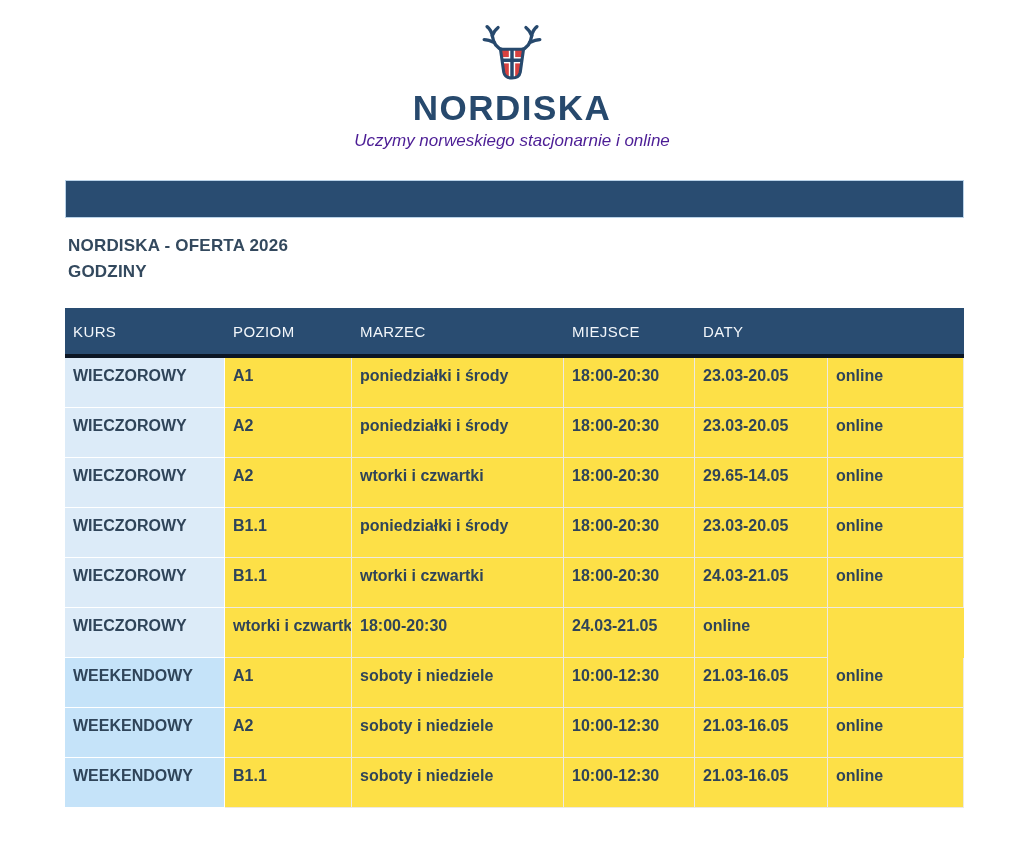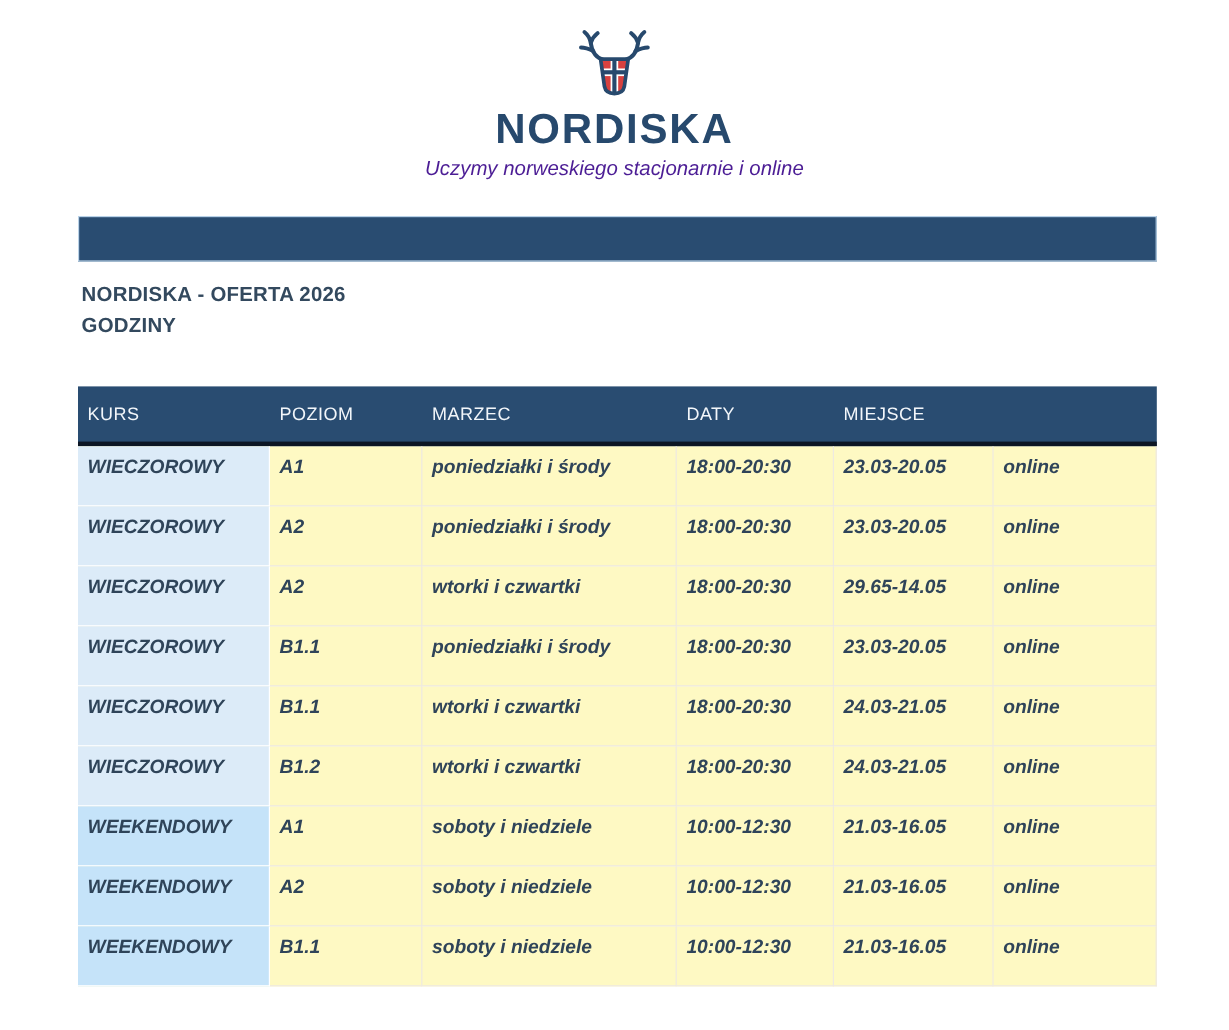--- a/index.html
+++ b/index.html
@@ -40,39 +40,39 @@
   .doc-title { margin-top: 15px; padding-left: 3px; }
   .doc-title div {
     font-size: 17px;
     font-weight: bold;
     color: #33495e;
     line-height: 26px;
     letter-spacing: 0.2px;
   }
 
   
-  .schedule-table { margin-top: 37px; width: 899px; }
+  .schedule-table { margin-top: 23px; width: 899px; }
   .trow {
     display: grid;
     grid-template-columns: 160px 127px 212px 131px 133px 136px;
   }
   .thead {
     background: #294c71;
     border-bottom: 4px solid #0c1624;
   }
   .thead .th {
     height: 46px;
     display: flex; align-items: center;
     padding-left: 8px;
     color: #f2f6fa;
     font-size: 15px;
     letter-spacing: 0.4px;
     font-weight: 400;
   }
-  .tbody .trow { background: #fef9c3; font-style: italic; }
+  .tbody .trow { background: #fde047; }
   .td {
     height: 50px;
     padding: 9px 6px 0 8px;
     font-size: 16px;
     font-weight: bold;
     color: #2f4459;
     border-right: 1px solid #eee9e1;
     border-bottom: 1px solid #eee9e1;
     white-space: nowrap;
     overflow: hidden;
@@ -123,22 +123,22 @@
     <div class="doc-title">
       <div>NORDISKA - OFERTA 2026</div>
       <div>GODZINY</div>
     </div>
 
     <div class="schedule-table">
       <div class="thead trow" id="thead">
           <div class="th">KURS</div>
           <div class="th">POZIOM</div>
           <div class="th">MARZEC</div>
+          <div class="th">MIEJSCE</div>
           <div class="th">DATY</div>
-          <div class="th">MIEJSCE</div>
         </div>
       <div class="tbody" id="tbody">
           <div class="trow">
             <div class="td kurs-wieczorowy">WIECZOROWY</div>
             <div class="td">A1</div>
             <div class="td">poniedziałki i środy</div>
             <div class="td">18:00-20:30</div>
             <div class="td">23.03-20.05</div>
             <div class="td">online</div>
           </div>
@@ -169,21 +169,20 @@
           <div class="trow">
             <div class="td kurs-wieczorowy">WIECZOROWY</div>
             <div class="td">B1.1</div>
             <div class="td">wtorki i czwartki</div>
             <div class="td">18:00-20:30</div>
             <div class="td">24.03-21.05</div>
             <div class="td">online</div>
           </div>
           <div class="trow">
             <div class="td kurs-wieczorowy">WIECZOROWY</div>
-            <div class="td">B1.2</div>
             <div class="td">wtorki i czwartki</div>
             <div class="td">18:00-20:30</div>
             <div class="td">24.03-21.05</div>
             <div class="td">online</div>
           </div>
           <div class="trow">
             <div class="td kurs-weekendowy">WEEKENDOWY</div>
             <div class="td">A1</div>
             <div class="td">soboty i niedziele</div>
             <div class="td">10:00-12:30</div>

